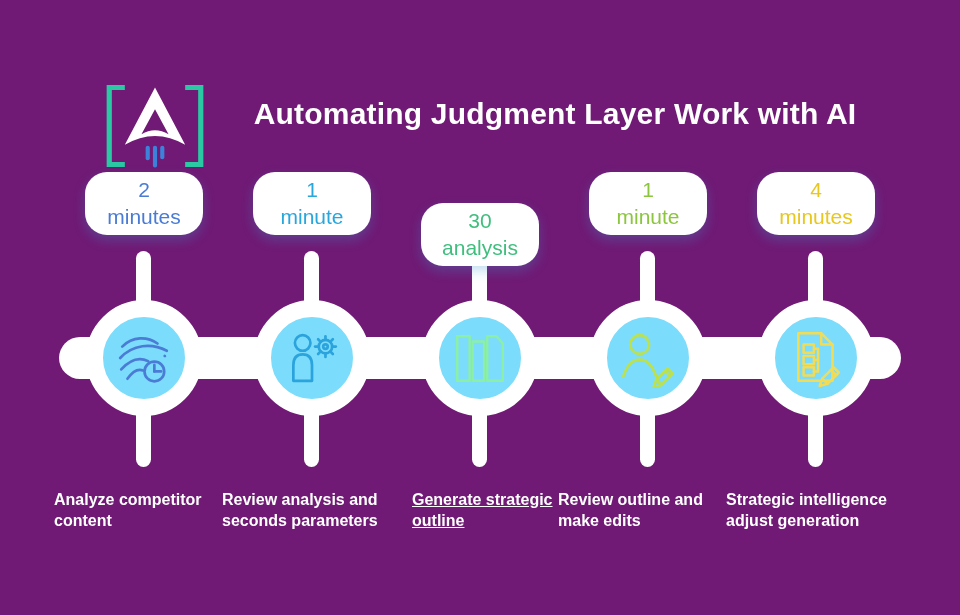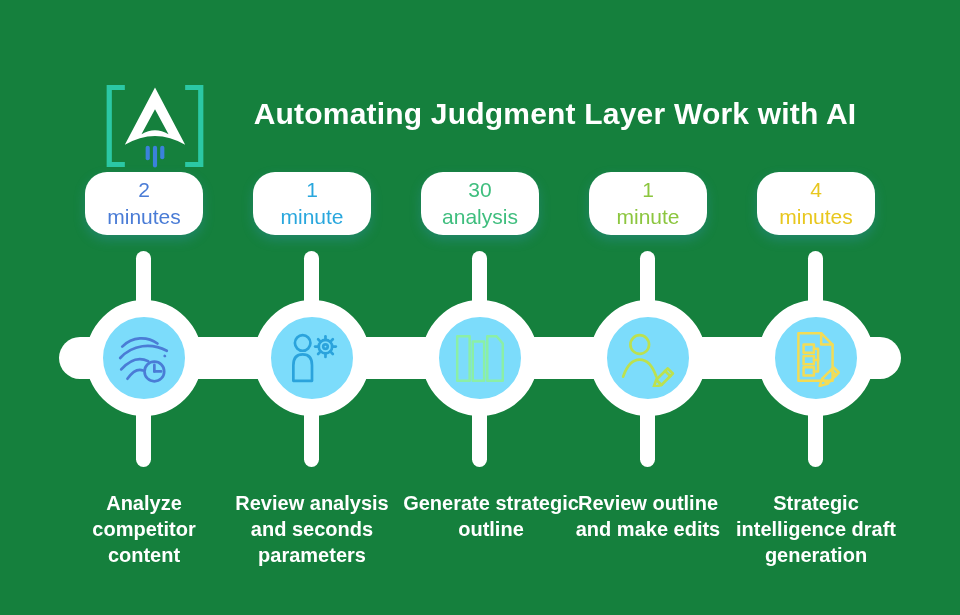--- a/index.html
+++ b/index.html
@@ -34,35 +34,35 @@
   .badge{
     position:absolute;top:172px;width:118px;height:63px;
     background:#FFFFFF;border-radius:22px;z-index:2;
     display:flex;flex-direction:column;align-items:center;justify-content:center;
     box-shadow:0 5px 12px rgba(60,150,205,.30);
     line-height:1.26;
   }
   .badge .num,.badge .unit{font-size:21px;font-weight:500;}
   .step-label{
     position:absolute;top:490px;width:180px;
-    text-align:center;color:#FFFFFF;
-    font-size:20px;font-weight:bold;line-height:1.3;z-index:2;
+    text-align:left;color:#FFFFFF;
+    font-size:16px;font-weight:bold;line-height:1.3;z-index:2;
   }
   
   .s0 .stem{left:136px;} .s0 .ring{left:86px;}  .s0 .badge{left:85px;}  .s0 .step-label{left:54px;}
   .s1 .stem{left:304px;} .s1 .ring{left:254px;} .s1 .badge{left:253px;} .s1 .step-label{left:222px;}
-  .s2 .stem{left:472px;} .s2 .ring{left:422px;} .s2 .badge{left:421px;} .s2 .step-label{left:401px;}
+  .s2 .stem{left:472px;} .s2 .ring{left:422px;} .s2 .badge{left:421px;} .s2 .step-label{left:412px;text-decoration:underline;}
   .s3 .stem{left:640px;} .s3 .ring{left:590px;} .s3 .badge{left:589px;} .s3 .step-label{left:558px;}
   .s4 .stem{left:808px;} .s4 .ring{left:758px;} .s4 .badge{left:757px;} .s4 .step-label{left:726px;}
   .icon-svg{display:block;}
 </style>
 </head>
 <body>
 
-<div id="canvas" style="background: #15803d;">
+<div id="canvas" style="background: #701a75;">
 
   <svg class="logo" width="104" height="84" viewBox="0 0 100 80">
     <g fill="none" stroke-width="5" stroke-linecap="butt" stroke="#2BC8A4">
       <path d="M21,3 H6 V77 H21"></path>
       <path d="M79,3 H94 V77 H79"></path>
     </g>
     <path fill-rule="evenodd" d="M50,3 L79,58 Q50,41 21,58 Z M50,24 L63,48 Q50,40 37,48 Z" fill="#FFFFFF"></path>
     <g fill="none" stroke-width="4" stroke-linecap="round" stroke="#3B82DB">
       <path d="M43,61 V71"></path>
       <path d="M50,61 V78"></path>
@@ -119,21 +119,21 @@
           <path d="M41,10.5 L41,7"></path>
           <path d="M45.6,12.4 L48.1,9.9"></path>
         </g>
       </svg>
     </div>
     <div class="step-label">Review analysis and seconds parameters</div>
   </div>
 
   <div class="step s2">
     <div class="stem"></div>
-    <div class="badge" style="color: rgb(63, 190, 126);">
+    <div class="badge" style="color: rgb(63, 190, 126); margin-top: 31px;">
       <span class="num">30</span>
       <span class="unit">analysis</span>
     </div>
     <div class="ring">
       <svg class="icon-svg" width="58" height="58" viewBox="0 0 56 56">
         <g fill="none" stroke-width="2.4" stroke-linecap="round" stroke-linejoin="round" stroke="#8BEFA6">
           <rect x="6" y="7" width="12" height="43"></rect>
           <rect x="21" y="12" width="11" height="38"></rect>
           <path d="M35,50 L35,7 L44,7 L50,14 L50,50 Z"></path>
         </g>
@@ -177,16 +177,16 @@
           <rect x="16" y="26" width="10" height="8"></rect>
           <rect x="16" y="37" width="10" height="8"></rect>
           <path d="M26,19 L30,19 L30,41 L26,41"></path>
           <path d="M30,30 L26,30"></path>
           <path d="M34,48 L45,37 L50,42 L39,53 Z"></path>
           <path d="M34,48 L31.5,55 L39,53"></path>
           <path d="M42.5,39.5 L47.5,44.5"></path>
         </g>
       </svg>
     </div>
-    <div class="step-label">Strategic intelligence draft generation</div>
+    <div class="step-label">Strategic intelligence adjust generation</div>
   </div>
 
 </div>
 
 </body></html>

